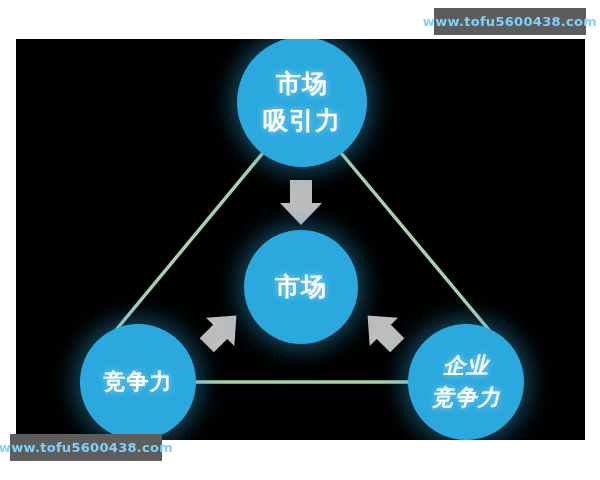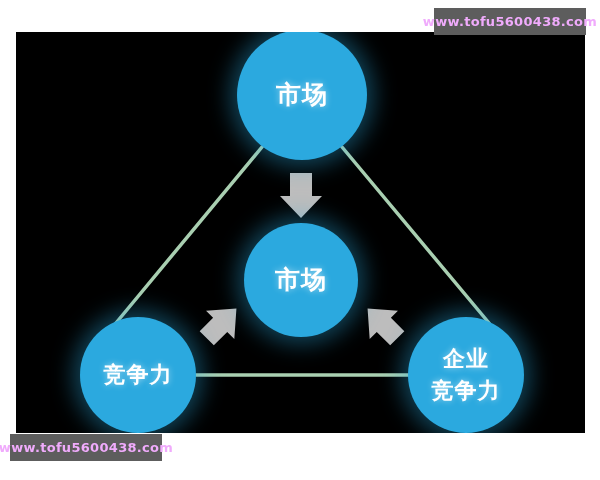--- a/index.html
+++ b/index.html
@@ -17,21 +17,21 @@
   #stage {
     position: absolute;
     left: 0; top: 0;
     width: 600px;
     height: 480px;
     background: #ffffff;
   }
   .panel {
     position: absolute;
     left: 16px;
-    top: 32px;
+    top: 39px;
     width: 569px;
     height: 401px;
     background: #000000;
     overflow: hidden;
   }
   .diagram-svg {
     position: absolute;
     left: 0; top: 0;
     width: 600px;
     height: 480px;
@@ -77,27 +77,28 @@
     width: 116px; height: 116px;
     font-size: 22px;
   }
   .node-bl .node-line + .node-line { margin-top: 6px; }
 
   
   .node-br {
     left: 408px; top: 324px;
     width: 116px; height: 116px;
     font-size: 22px;
+    font-style: italic;
   }
   .node-br .node-line + .node-line { margin-top: 6px; }
 
   .watermark {
     position: absolute;
     background: #5d5d5d;
-    color: #f0abfc;
+    color: #7dd3fc;
     font-size: 13px;
     font-weight: bold;
     letter-spacing: 0.3px;
     display: flex;
     align-items: center;
     justify-content: center;
     font-family: "DejaVu Sans", sans-serif;
   }
   .wm-top { left: 434px; top: 8px; width: 152px; height: 27px; }
   .wm-bottom { left: 10px; top: 434px; width: 152px; height: 27px; }
@@ -123,20 +124,21 @@
         <polygon fill="#bdbdbd" points="213,352 233,352 233,333 243,333 223,310 203,333 213,333"></polygon>
       </g>
 
       <g transform="rotate(-45 381 329)">
         <polygon fill="#bdbdbd" points="371,352 391,352 391,333 401,333 381,310 361,333 371,333"></polygon>
       </g>
     </svg>
 
     <div class="node node-top" style="left:221px; top:-2px;">
       <span class="node-line">市场</span>
+      <span class="node-line">吸引力</span>
     </div>
 
     <div class="node node-center" style="left:228px; top:191px;">
       <span class="node-line">市场</span>
     </div>
 
     <div class="node node-bl" style="left:64px; top:285px;">
       <span class="node-line">竞争力</span>
     </div>
 

